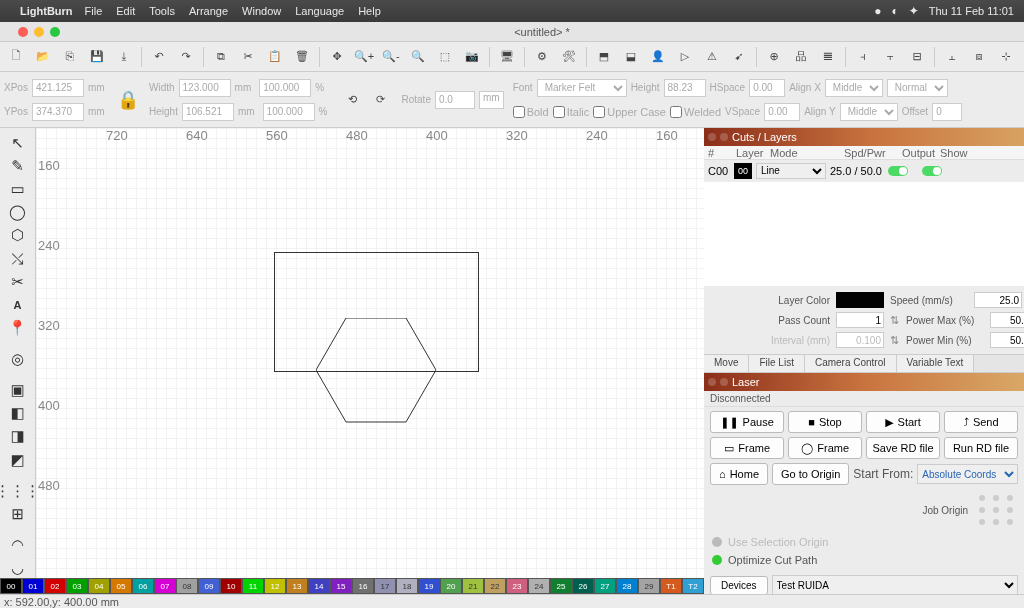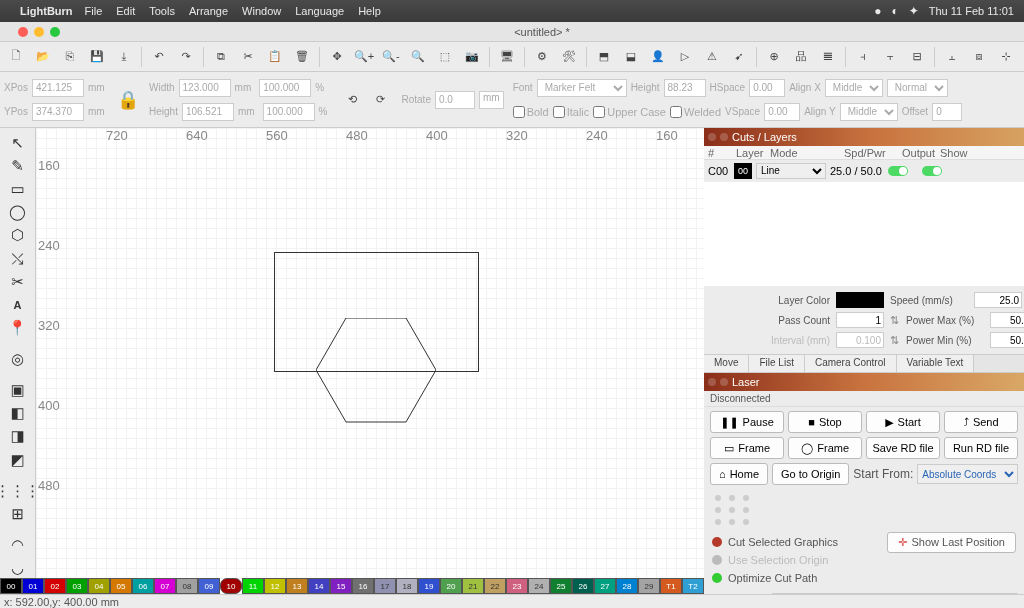--- a/index.html
+++ b/index.html
@@ -440,41 +440,34 @@
             <span>⌂</span>
             <span>Home</span>
           </div>
         <div class="btn">
             <span>Go to Origin</span>
           </div>
         <label>Start From:</label>
         <select style="flex:1"><option>Absolute Coords</option></select>
       </div>
       <div class="jo">
+        <span class="jolabel">Job Origin</span>
         <div class="jodots">
           <span></span>
             <span></span>
             <span></span>
             <span></span>
             <span></span>
             <span></span>
             <span></span>
             <span></span>
             <span></span>
         </div>
       </div>
       <div class="opts">
-        <div class="orow">
-            <span class="dot" style="background:#b53a2a"></span>
-            <span>Cut Selected Graphics</span>
-          <span class="wbtn">
-              <span style="color:#d44">✛</span>
-              <span>Show Last Position</span>
-            </span>
-        </div>
         <div class="orow">
             <span class="dot" style="background:#bbb"></span>
             <span style="color:#bbb">Use Selection Origin</span>
         </div>
         <div class="orow">
             <span class="dot" style="background:#3c3"></span>
             <span>Optimize Cut Path</span>
           </div>
       </div>
       <div class="devrow">
@@ -490,21 +483,21 @@
     <div class="pc" style="background: rgb(0, 0, 0);">00</div>
     <div class="pc" style="background: rgb(0, 0, 212);">01</div>
     <div class="pc" style="background: rgb(212, 0, 0);">02</div>
     <div class="pc" style="background: rgb(0, 160, 0);">03</div>
     <div class="pc" style="background: rgb(160, 160, 0);">04</div>
     <div class="pc" style="background: rgb(212, 120, 0);">05</div>
     <div class="pc" style="background: rgb(0, 160, 160);">06</div>
     <div class="pc" style="background: rgb(212, 0, 212);">07</div>
     <div class="pc light" style="background: rgb(160, 160, 160);">08</div>
     <div class="pc" style="background: rgb(64, 96, 212);">09</div>
-    <div class="pc" style="background: rgb(160, 0, 0); border-radius: 7px;">10</div>
+    <div class="pc" style="background: rgb(160, 0, 0);">10</div>
     <div class="pc" style="background: rgb(0, 212, 0);">11</div>
     <div class="pc" style="background: rgb(192, 192, 0);">12</div>
     <div class="pc" style="background: rgb(192, 128, 32);">13</div>
     <div class="pc" style="background: rgb(64, 64, 192);">14</div>
     <div class="pc" style="background: rgb(128, 32, 192);">15</div>
     <div class="pc" style="background: rgb(112, 112, 112);">16</div>
     <div class="pc light" style="background: rgb(144, 144, 176);">17</div>
     <div class="pc light" style="background: rgb(176, 176, 192);">18</div>
     <div class="pc" style="background: rgb(48, 80, 208);">19</div>
     <div class="pc" style="background: rgb(80, 160, 80);">20</div>

